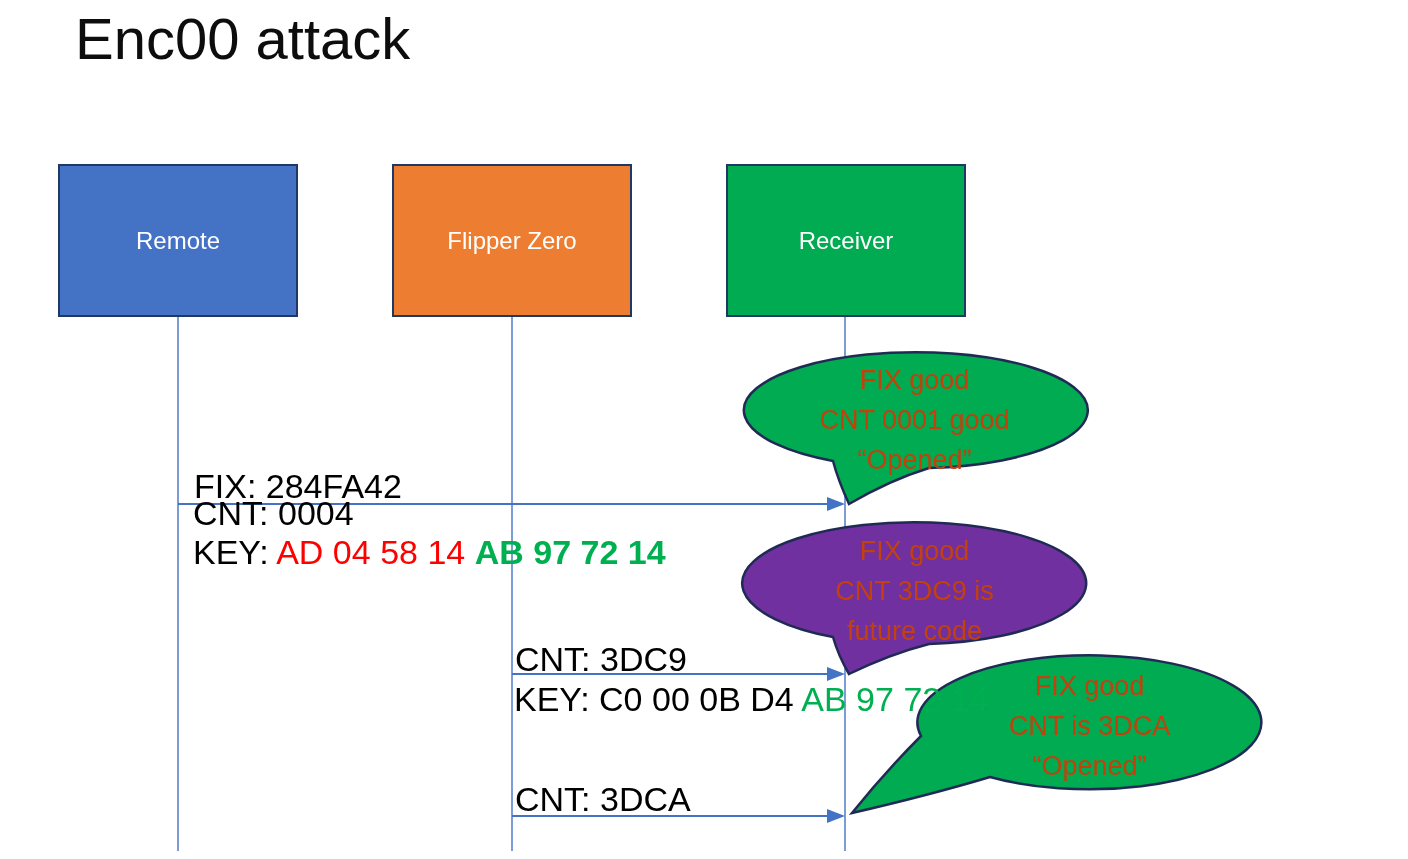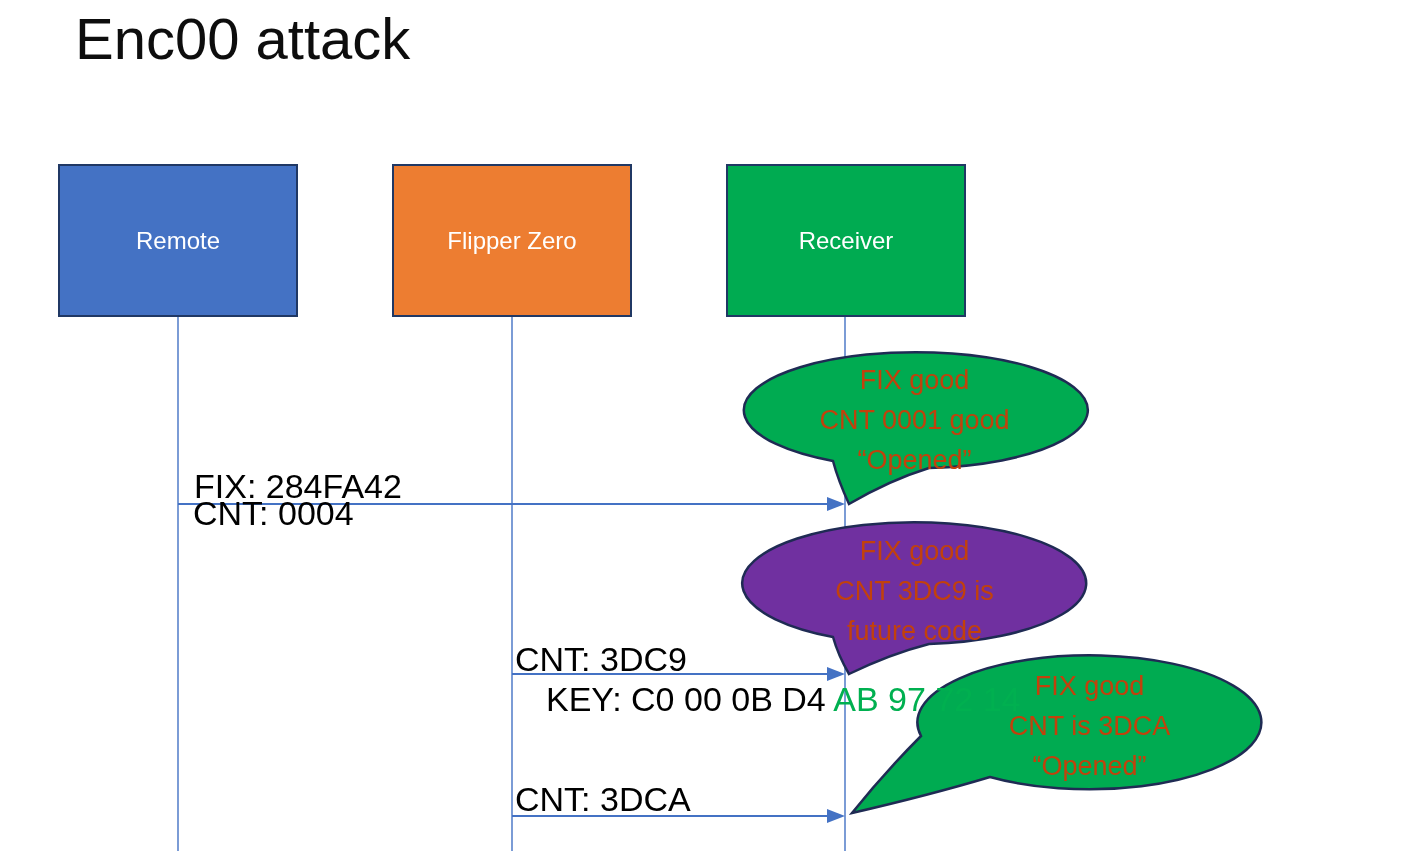--- a/index.html
+++ b/index.html
@@ -78,26 +78,27 @@
     <path class="bubble-shape-green" d="M 833 461 A 172 58 0 1 1 929 468 Q 890 480 849 504 Q 838 480 833 461 Z"></path>
     <path class="bubble-shape-purple" d="M 833 637 A 172 61 0 1 1 929 644 Q 890 654 849 674 Q 838 655 833 637 Z"></path>
     <path class="bubble-shape-green" d="M 921 736 A 172 67 0 1 1 990 777 Q 930 795 852 813 Q 885 772 921 736 Z"></path>
   </svg>
 
   <div class="msg" style="left:194px; top:467px;">
     <span>FIX: 284FA42</span>
   </div>
   <div class="msg" style="left:193px; top:494px;">
     <div>CNT: 0004</div>
+    <div><span>KEY: </span><span class="key-red">AD 04 58 14 </span><span class="key-green-bold">AB 97 72 14</span></div>
   </div>
 
   <div class="msg" style="left:515px; top:640px;text-align:center;">
     <span>CNT: 3DC9</span>
   </div>
-  <div class="msg" style="left:514px; top:680px;padding-left:32px;">
+  <div class="msg" style="left:514px; top:680px;">
     <span>KEY: </span><span>C0 00 0B D4 </span><span class="key-green">AB 97 72 14</span>
   </div>
 
   <div class="msg" style="left:515px; top:780px;">
     <span>CNT: 3DCA</span>
   </div>
 
   <div class="bubble-text" style="left:742px; top:360px;">
     <div>FIX good</div>
     <div>CNT 0001 good</div>

